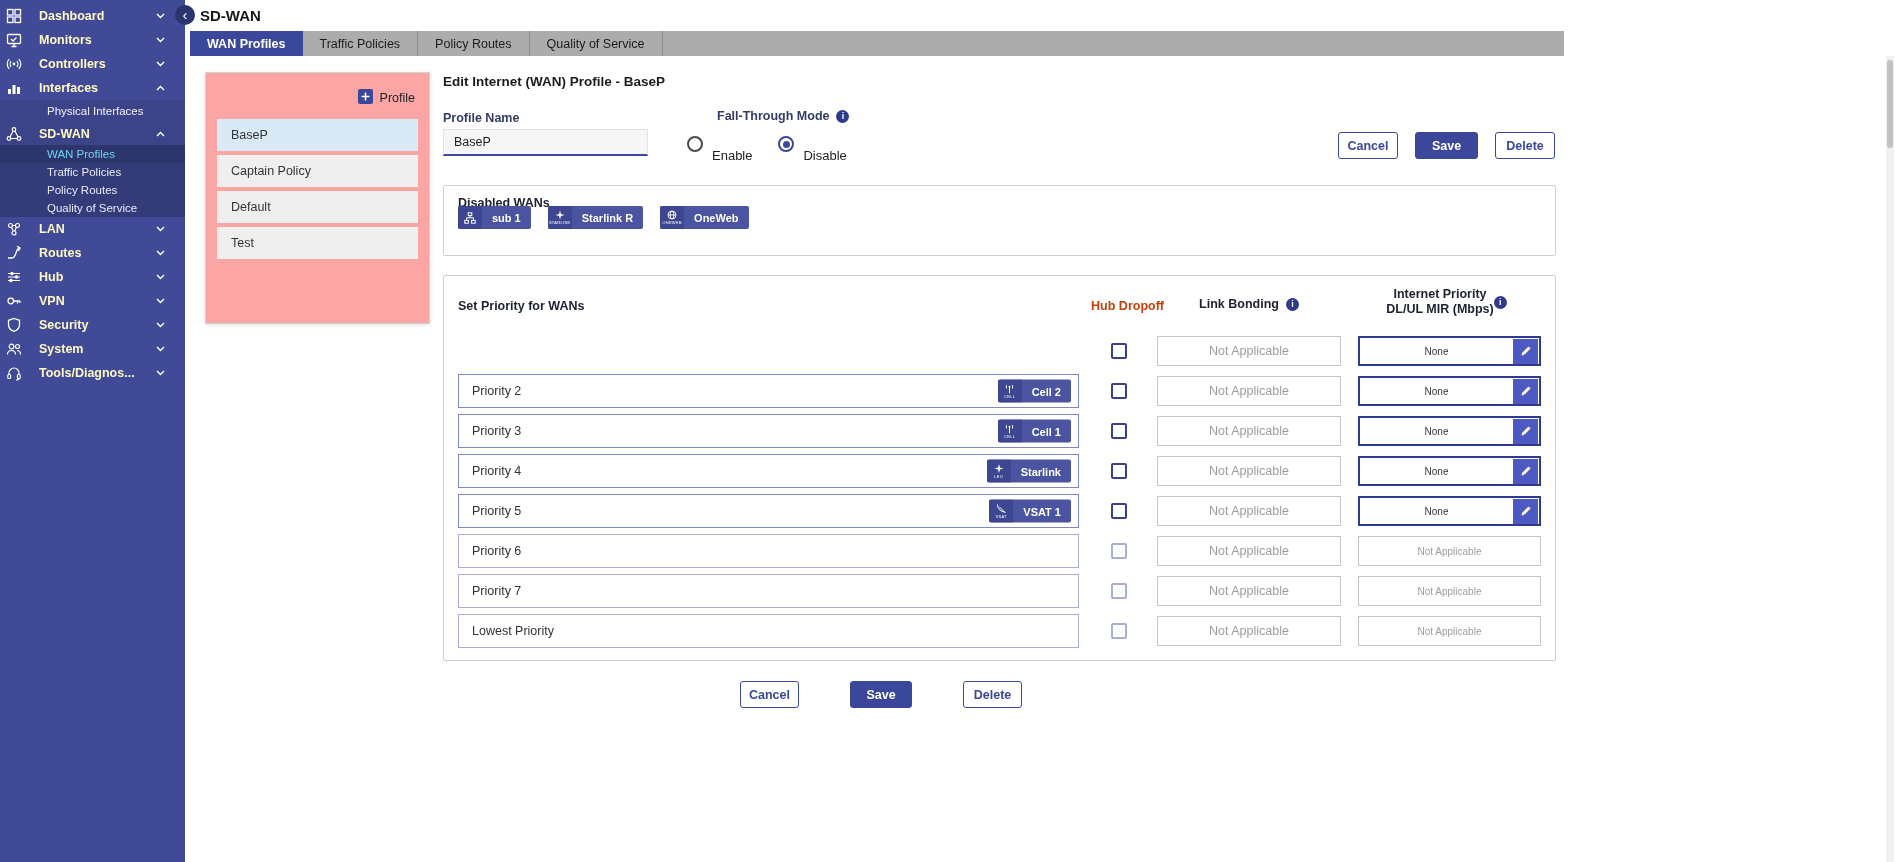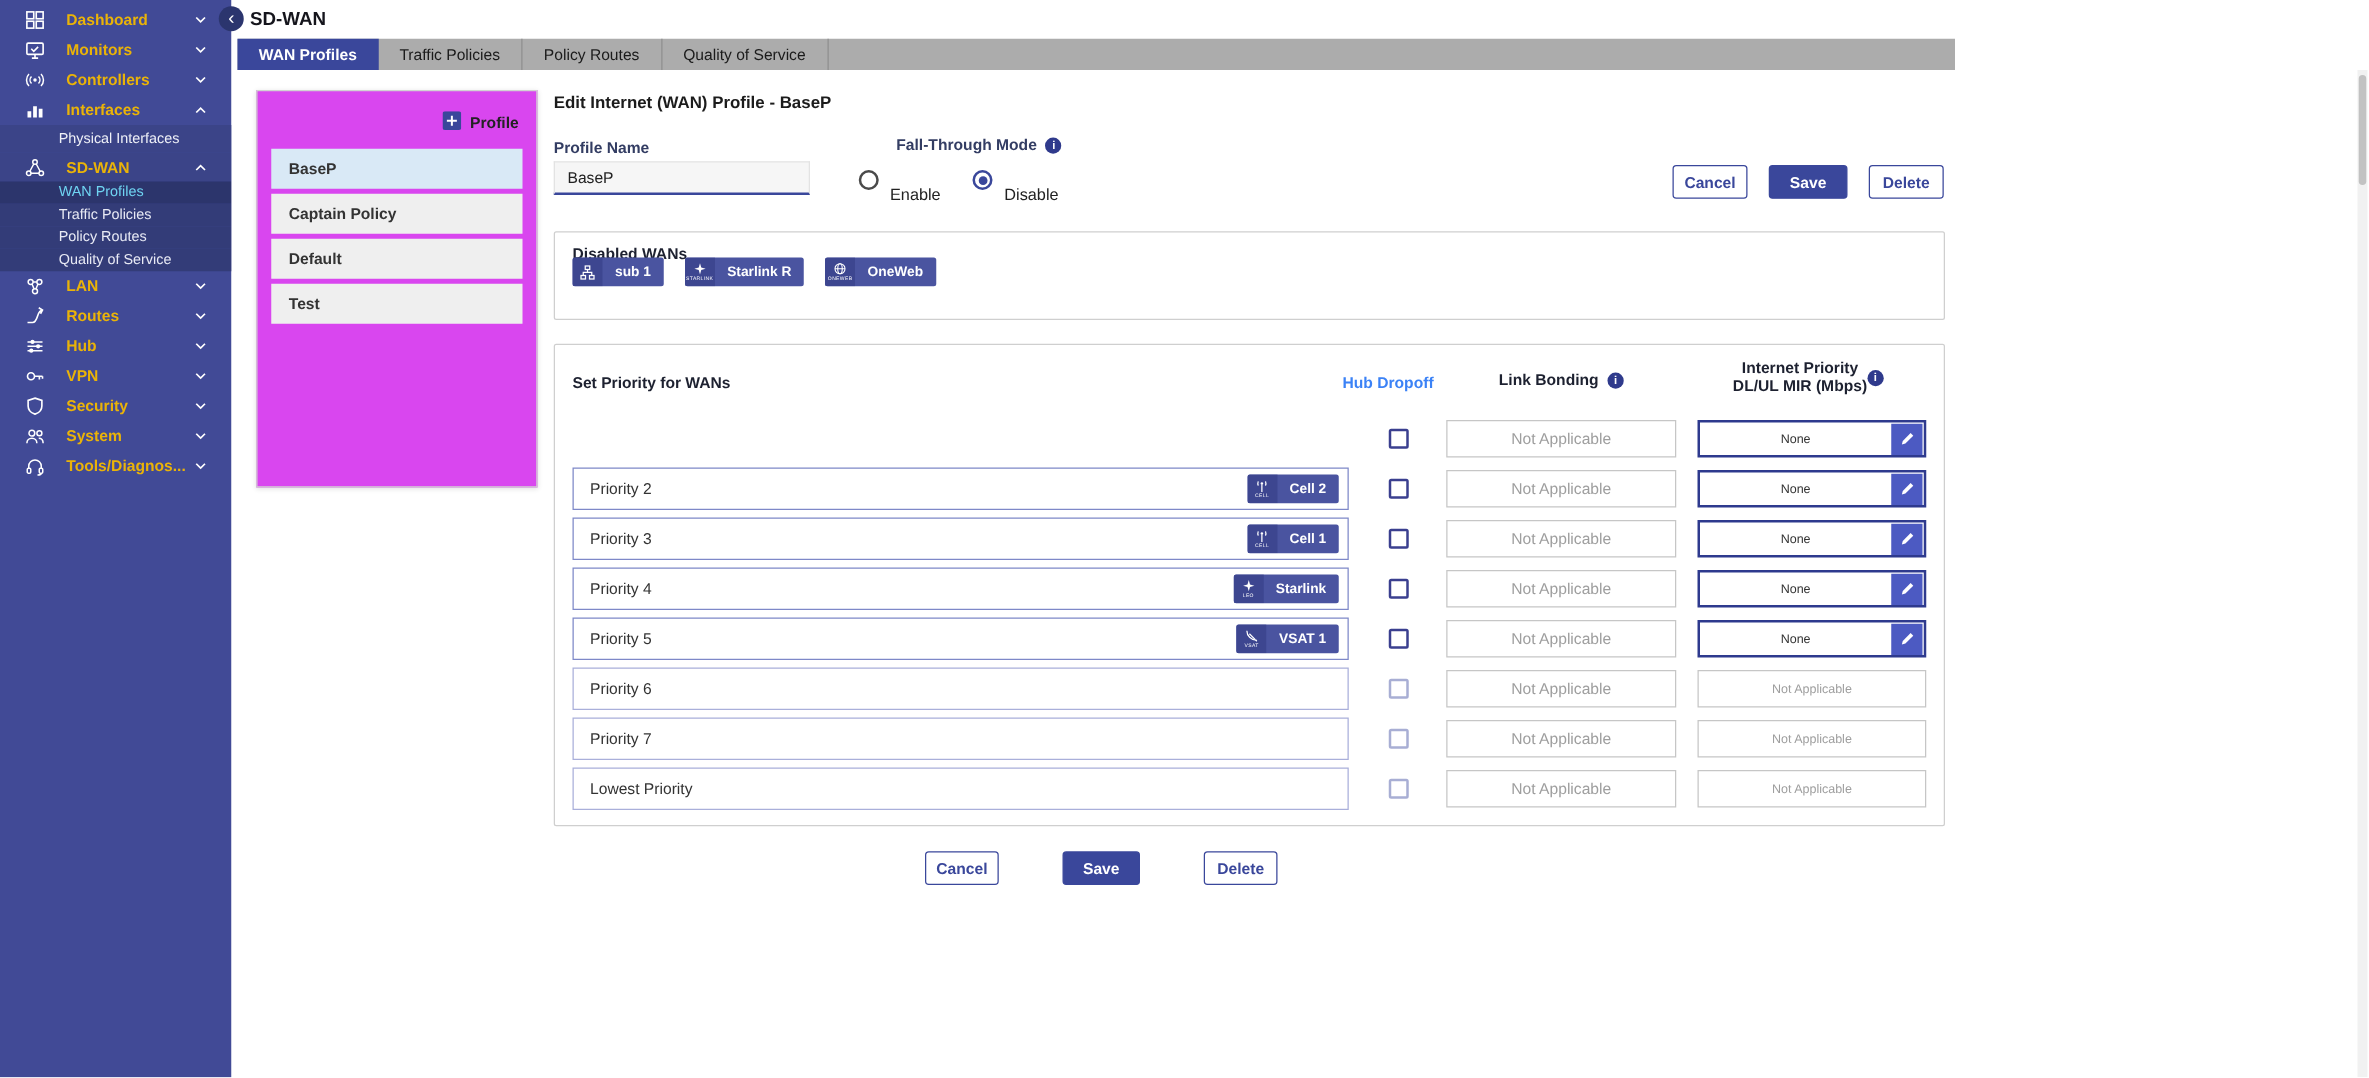--- a/index.html
+++ b/index.html
@@ -1,42 +1,42 @@
 <!DOCTYPE html>
 <html><head>
 <meta charset="utf-8">
 <style>
   html,body{margin:0;padding:0;background:#fff;}
   .app{position:relative;width:1895px;height:862px;overflow:hidden;background:#fff;
        font-family:"Liberation Sans","DejaVu Sans",sans-serif;-webkit-font-smoothing:antialiased;}
 
   
   .sidebar{position:absolute;left:0;top:0;width:185px;height:862px;background:#414A96;padding-top:4px;box-sizing:border-box;z-index:2;}
-  .side-item{height:24px;display:flex;align-items:center;padding-left:20px;color:#eab308;font-size:12.5px;font-weight:600;position:relative;cursor:pointer;}
+  .side-item{height:24px;display:flex;align-items:center;padding-left:6px;color:#fef9c3;font-size:12.5px;font-weight:600;position:relative;cursor:pointer;}
   .side-item .sicon{width:16px;height:16px;margin-right:17px;display:flex;flex:none;}
   .chev{position:absolute;right:20px;top:50%;margin-top:-3px;display:flex;}
   .chev.up{transform:rotate(180deg);}
   .g1{background:#3B4488;}
   .sub1{height:22px;display:flex;align-items:center;padding-left:47px;color:#EFF1F8;font-size:11.5px;background:#3B4488;cursor:pointer;}
   .sdwanrow{height:23px;background:#3B4488;}
   .sub2{height:18px;display:flex;align-items:center;padding-left:47px;color:#E8EAF5;font-size:11.5px;background:#333C78;cursor:pointer;}
   .sub2.active{background:#2C356C;color:#6FD4F2;}
 
   
   .topbar{position:absolute;left:185px;top:0;right:0;height:31px;background:#fff;}
   .backbtn{position:absolute;left:175px;top:5px;width:20px;height:20px;border-radius:50%;background:#2B356E;color:#fff;
            display:flex;align-items:center;justify-content:center;font-size:15px;line-height:1;z-index:6;cursor:pointer;padding-bottom:2px;box-sizing:border-box;}
   .apptitle{position:absolute;left:200px;top:7px;font-size:15px;font-weight:700;color:#15151c;z-index:6;}
   .tabbar{position:absolute;left:190px;top:31px;width:1374px;height:25px;background:#ACACAC;display:flex;z-index:3;}
   .tab{padding:0 17px;display:flex;align-items:center;font-size:12.5px;color:#1b1b1b;border-right:1px solid #8E8E8E;cursor:pointer;white-space:nowrap;}
   .tab.active{background:#3A479B;color:#fff;font-weight:700;border-right:none;}
 
   
-  .card{position:absolute;left:205px;top:72px;width:225px;height:318px;background:#d946ef;border:1px solid #D2D2D2;
-        box-shadow:0 1px 4px rgba(0,0,0,.12);box-sizing:border-box;font-weight:bold;}
+  .card{position:absolute;left:205px;top:72px;width:225px;height:252px;background:#fca5a5;border:1px solid #D2D2D2;
+        box-shadow:0 1px 4px rgba(0,0,0,.12);box-sizing:border-box;}
   .addprofile{position:absolute;right:14px;top:16px;display:flex;align-items:center;gap:7px;font-size:12.5px;color:#222;cursor:pointer;}
   .plist{position:absolute;left:11px;right:11px;top:46px;display:flex;flex-direction:column;gap:4px;}
   .pitem{height:32px;display:flex;align-items:center;padding-left:14px;background:#EFEFEF;font-size:12.5px;color:#333;cursor:pointer;}
   .pitem.selected{background:#D9E9F6;}
 
   
   .heading{position:absolute;left:443px;top:74px;font-size:13.5px;font-weight:700;color:#1c1c1c;}
   .flabel{font-size:12.5px;font-weight:700;color:#333D63;}
   .pn-label{position:absolute;left:443px;top:111px;}
   .fn-input{position:absolute;left:443px;top:129px;width:205px;height:27px;box-sizing:border-box;background:#F6F6F6;
@@ -67,21 +67,21 @@
   #disabled-box{top:185px;width:1113px;height:71px;}
   #priority-box{top:275px;width:1113px;height:386px;}
   .box-title{position:absolute;left:14px;font-size:12.5px;font-weight:700;color:#1d2130;}
 
   .chips{position:absolute;left:14px;top:20px;display:flex;gap:17px;}
   .chip{display:flex;height:23px;background:#4A54A0;color:#fff;border-radius:2px;overflow:hidden;cursor:grab;}
   .chip .cicon{width:24px;background:#3D4690;display:flex;flex-direction:column;align-items:center;justify-content:center;flex:none;}
   .chip .cap{font-size:4px;line-height:5px;letter-spacing:.3px;}
   .chip .clabel{display:flex;align-items:center;padding:0 10px;font-size:11px;font-weight:700;white-space:nowrap;}
 
-  .col-hub{position:absolute;left:630px;top:23px;width:90px;text-align:left;font-size:12.5px;font-weight:700;color:#3b82f6;}
+  .col-hub{position:absolute;left:630px;top:23px;width:90px;text-align:right;font-size:12.5px;font-weight:700;color:#c2410c;}
   .col-lb{position:absolute;left:713px;top:21px;width:184px;display:flex;align-items:center;justify-content:center;gap:7px;
           font-size:12.5px;font-weight:700;color:#1d2130;}
   .col-ip{position:absolute;left:900px;top:11px;width:205px;display:flex;align-items:center;justify-content:center;gap:0;}
   .col-ip .lines{text-align:center;font-size:12.5px;font-weight:700;color:#1d2130;line-height:15px;}
 
   .prow{position:absolute;left:0;width:100%;height:34px;}
   .pbox{position:absolute;left:14px;top:0;width:621px;height:34px;box-sizing:border-box;border:1px solid #7E88C8;background:#fff;}
   .pbox.idle{border-color:#A9AFDA;}
   .plabel{position:absolute;left:13px;top:50%;transform:translateY(-50%);font-size:12.5px;color:#333;}
   .pbox .chip{position:absolute;right:7px;top:50%;transform:translateY(-50%);}

